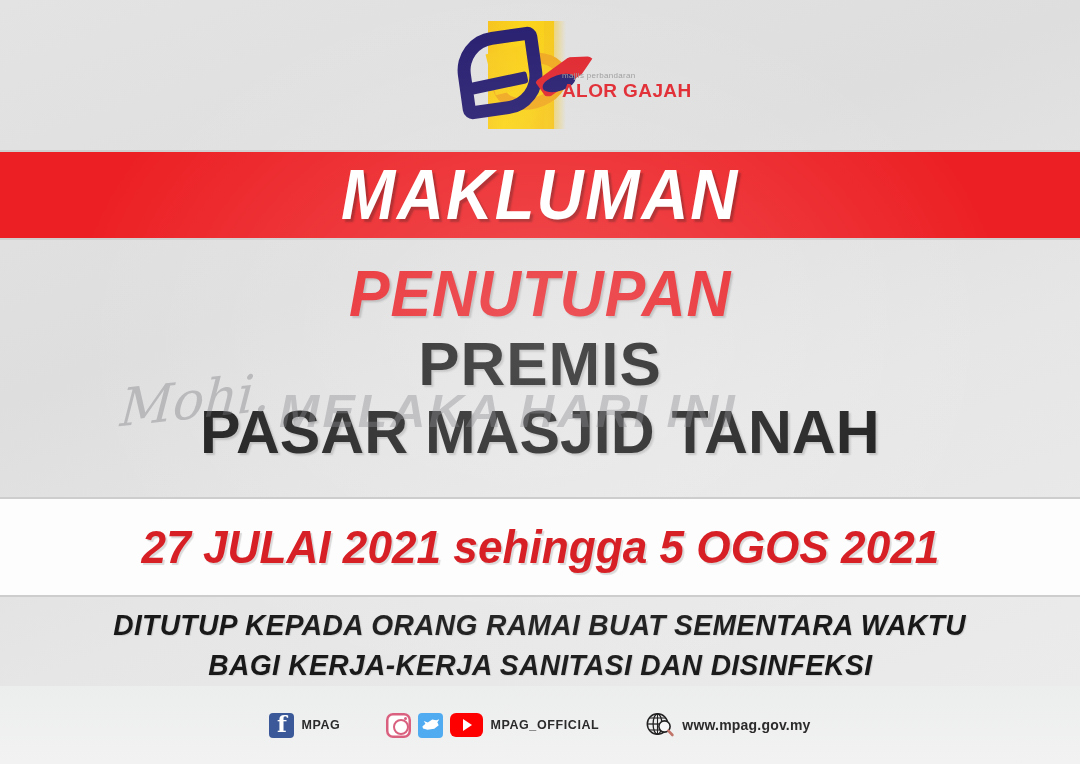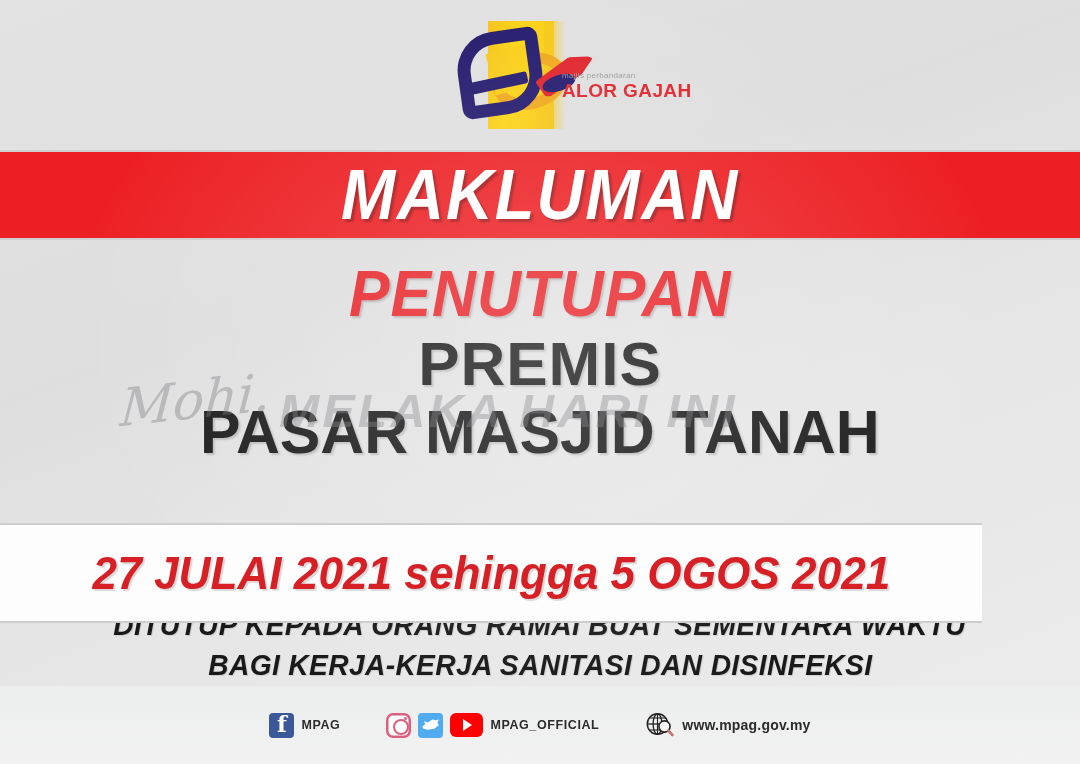--- a/index.html
+++ b/index.html
@@ -134,27 +134,26 @@
   #wm-main {
     position:absolute; left:170px; top:18px;
     font-size:46px; font-weight:bold; font-style:italic;
     color:rgba(140,140,146,.40);
     letter-spacing:3px; white-space:nowrap;
     transform:scaleX(1.05);
   }
 
   
   #date-band {
-    position:absolute; top:497px; left:0; width:982px; height:100px;
+    position:absolute; top:497px; left:0; width:1080px; height:100px;
     background:#fdfdfd;
     border-top:2px solid #cdcdce;
     border-bottom:2px solid #cdcdce;
     display:flex; align-items:center; justify-content:center;
     z-index:6;
-    margin-top:26px;
   }
   #date-text {
     font-size:46px; font-weight:bold; font-style:italic; color:#d72026;
     letter-spacing:0px; line-height:1; transform:scaleX(.96);
     text-shadow:2px 2px 1px rgba(0,0,0,.14);
     white-space:nowrap;
   }
 
   
   #subtitle {

